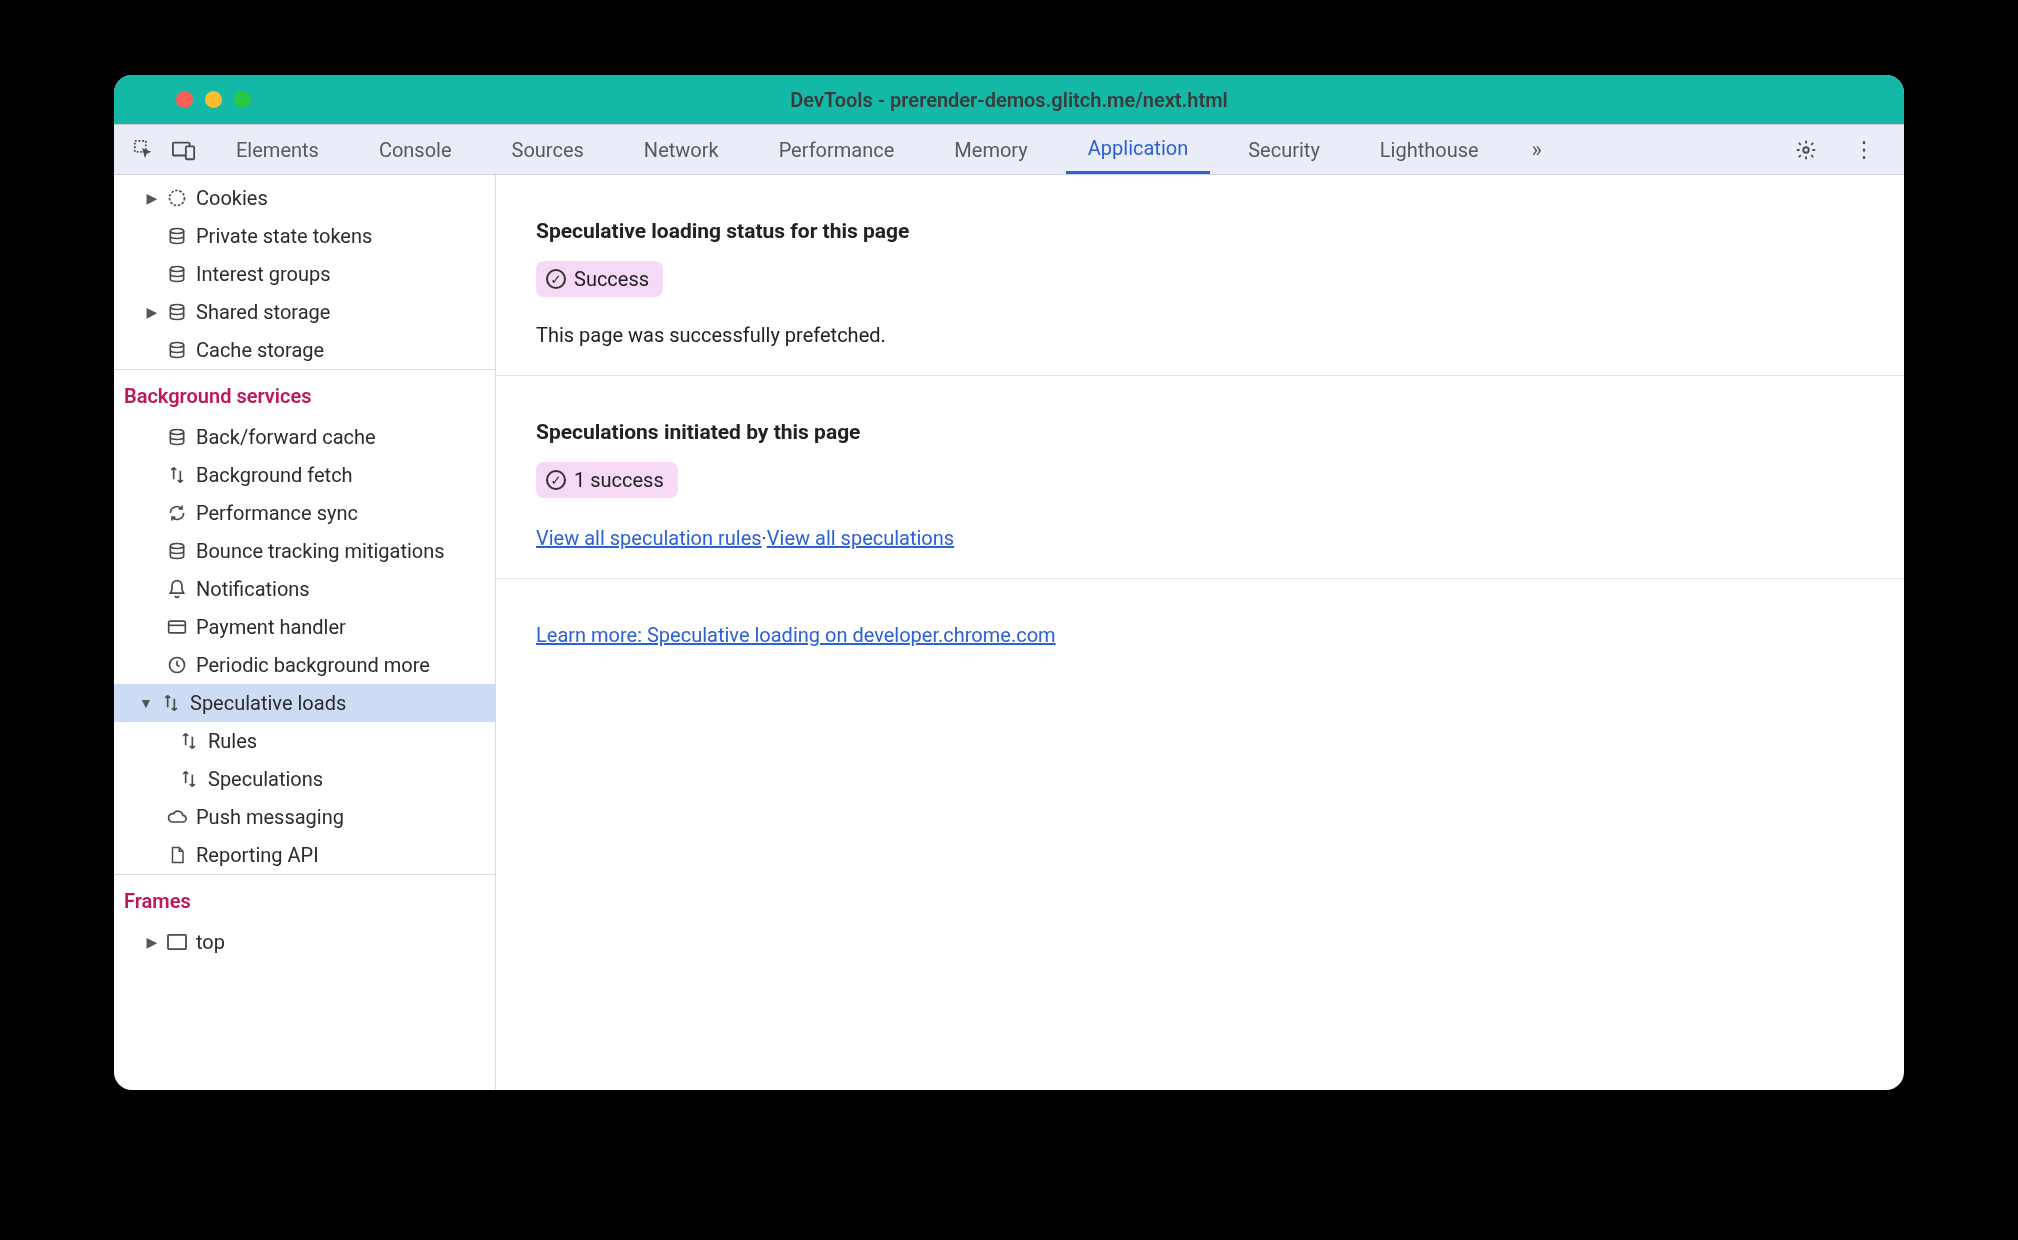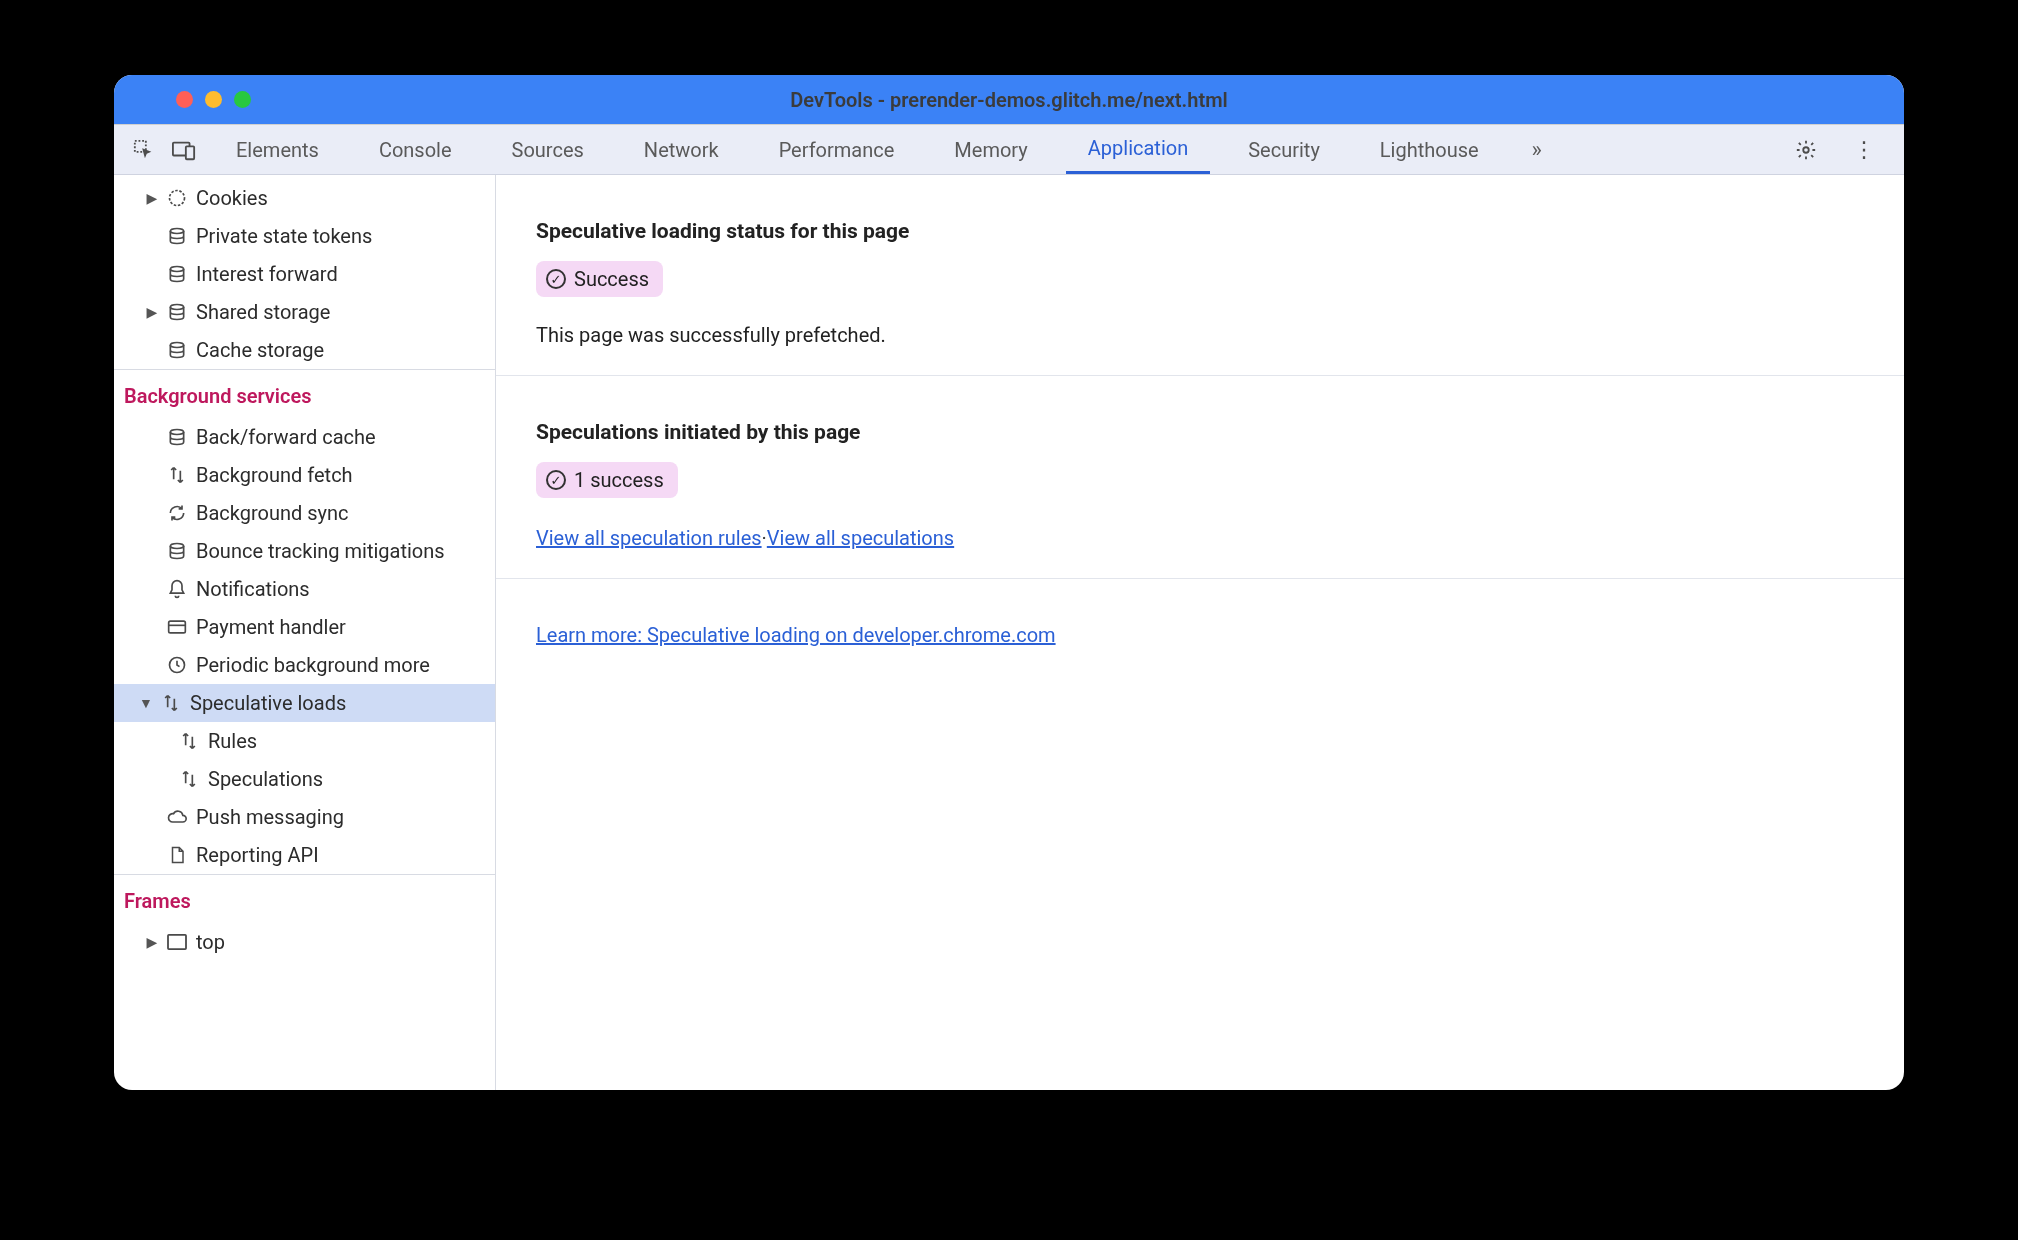--- a/index.html
+++ b/index.html
@@ -18,21 +18,21 @@
     height: 1015px;
     background: #fff;
     border-radius: 18px;
     box-shadow: 0 30px 60px rgba(0,0,0,0.5);
     overflow: hidden;
     display: flex;
     flex-direction: column;
   }
   .titlebar {
     height: 50px;
-    background: #3b82f6;
+    background: #14b8a6;
     display: flex;
     align-items: center;
     position: relative;
     border-bottom: 1px solid #d0d0d0;
     padding-left: 44px;
   }
   .traffic {
     display: flex;
     gap: 12px;
     margin-left: 18px;
@@ -254,21 +254,21 @@
         <span>Private state tokens</span>
       </div>
       <div class="tree-item indent1">
         <span class="caret"></span>
         <span class="tree-icon">
           <svg width="20" height="20" viewBox="0 0 24 24" fill="none" stroke="currentColor" stroke-width="2">
               <ellipse cx="12" cy="6" rx="8" ry="3"></ellipse>
               <path d="M4 6v12c0 1.7 3.6 3 8 3s8-1.3 8-3V6M4 12c0 1.7 3.6 3 8 3s8-1.3 8-3"></path>
             </svg>
         </span>
-        <span>Interest forward</span>
+        <span>Interest groups</span>
       </div>
       <div class="tree-item indent1">
         <span class="caret">▶</span>
         <span class="tree-icon">
           <svg width="20" height="20" viewBox="0 0 24 24" fill="none" stroke="currentColor" stroke-width="2">
               <ellipse cx="12" cy="6" rx="8" ry="3"></ellipse>
               <path d="M4 6v12c0 1.7 3.6 3 8 3s8-1.3 8-3V6M4 12c0 1.7 3.6 3 8 3s8-1.3 8-3"></path>
             </svg>
         </span>
         <span>Shared storage</span>
@@ -305,21 +305,21 @@
         </span>
         <span>Background fetch</span>
       </div>
       <div class="tree-item indent1">
         <span class="caret"></span>
         <span class="tree-icon">
           <svg width="20" height="20" viewBox="0 0 24 24" fill="none" stroke="currentColor" stroke-width="2">
               <path d="M4 12a8 8 0 0 1 14-5M20 12a8 8 0 0 1-14 5M18 3v4h-4M6 21v-4h4"></path>
             </svg>
         </span>
-        <span>Background sync</span>
+        <span>Performance sync</span>
       </div>
       <div class="tree-item indent1">
         <span class="caret"></span>
         <span class="tree-icon">
           <svg width="20" height="20" viewBox="0 0 24 24" fill="none" stroke="currentColor" stroke-width="2">
               <ellipse cx="12" cy="6" rx="8" ry="3"></ellipse>
               <path d="M4 6v12c0 1.7 3.6 3 8 3s8-1.3 8-3V6M4 12c0 1.7 3.6 3 8 3s8-1.3 8-3"></path>
             </svg>
         </span>
         <span>Bounce tracking mitigations</span>

